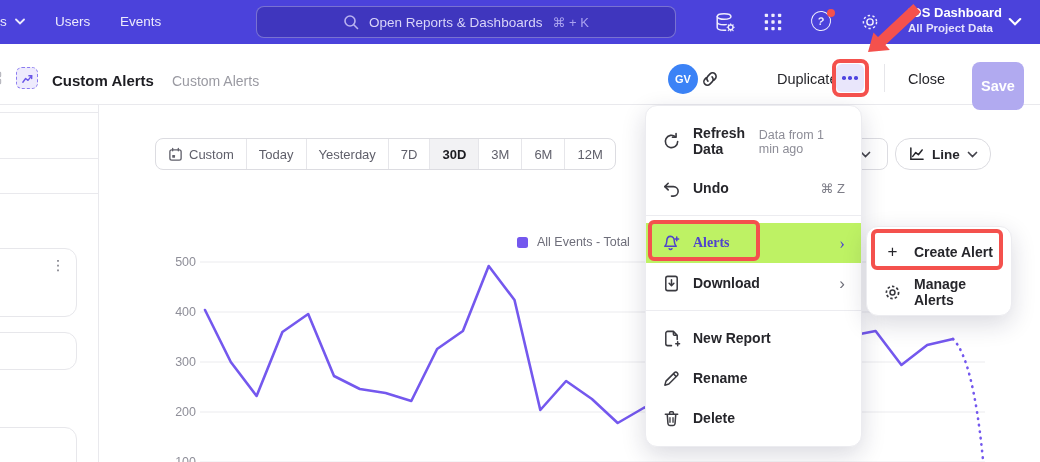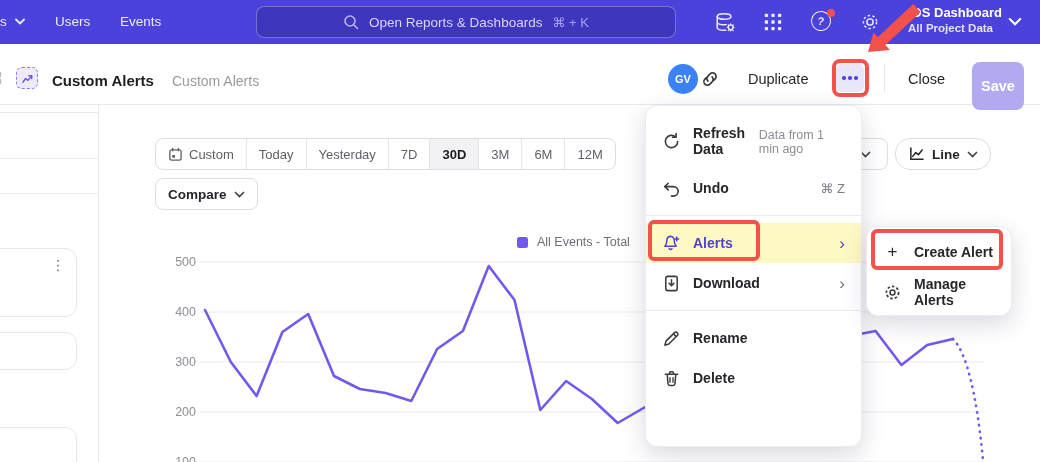--- a/index.html
+++ b/index.html
@@ -82,21 +82,21 @@
     border:1px solid #ececf0; border-radius:12px; box-shadow:0 8px 24px rgba(25,25,60,.16);
     z-index:10; padding:8px 0; }
   .menu-item { display:flex; align-items:center; height:40px; padding:0 16px; gap:12px;
     font-size:14px; font-weight:600; color:#26262b; cursor:pointer; }
   .menu-item .mi-icon { width:19px; height:19px; color:#3a3a40; flex:0 0 auto; }
   .menu-item.tall { height:54px; }
   .mi-texts { display:flex; flex-direction:row; }
   .mi-sub { font-size:12.5px; font-weight:400; color:#8d8d97; margin-top:3px; }
   .mi-shortcut { margin-left:auto; font-size:13px; font-weight:400; color:#7e7e88; }
   .mi-caret { margin-left:auto; font-size:17px; font-weight:400; color:#70707a; line-height:1; }
-  .menu-item.hl { background:#fef9c3; color:#5044cc; }
+  .menu-item.hl { background:#bef264; color:#5044cc;font-family:Liberation Serif, serif; }
   .menu-item.hl .mi-icon, .menu-item.hl .mi-caret { color:#5044cc; }
   .menu-divider { height:1px; background:#ececf0; margin:7px 0; }
 
   
   .submenu { position:absolute; left:866px; top:226px; width:146px; height:90px; background:#fff;
     border:1px solid #ececf0; border-radius:12px; box-shadow:0 8px 24px rgba(25,25,60,.16);
     z-index:11; padding:5px 0; }
   .submenu .menu-item { padding:0 16px; }
   .plus-glyph { font-size:17px; font-weight:500; color:#26262b; width:19px; text-align:center; }
 
@@ -197,21 +197,21 @@
           <path d="M11.5 7V4H8.5" fill="none" stroke="currentColor" stroke-width="1.5" stroke-linecap="round" stroke-linejoin="round"></path>
         </svg>
     </div>
     <div class="page-title">Custom Alerts</div>
     <div class="breadcrumb">Custom Alerts</div>
 
     <div class="avatar">GV</div>
     <svg class="hdr-link" viewBox="0 0 24 24">
       <path d="M9.5 14.5a4.2 4.2 0 0 1 0-6l2.6-2.6a4.2 4.2 0 0 1 6 6l-1.4 1.4M14.5 9.5a4.2 4.2 0 0 1 0 6l-2.6 2.6a4.2 4.2 0 0 1-6-6l1.4-1.4" fill="none" stroke="currentColor" stroke-width="1.9" stroke-linecap="round"></path>
     </svg>
-    <div class="hdr-text-btn" style="left:748px;">Duplicate</div>
+    <div class="hdr-text-btn" style="left:777px;">Duplicate</div>
 
     <div class="more-btn">
       <i></i>
         <i></i>
         <i></i>
     </div>
 
     <div class="hdr-divider"></div>
     <div class="hdr-text-btn" style="left:908px;">Close</div>
     <button class="save-btn">Save</button>
@@ -239,26 +239,20 @@
     </div>
     <div class="seg-cell">Today</div>
     <div class="seg-cell">Yesterday</div>
     <div class="seg-cell">7D</div>
     <div class="seg-cell sel">30D</div>
     <div class="seg-cell">3M</div>
     <div class="seg-cell">6M</div>
     <div class="seg-cell">12M</div>
   </div>
 
-  <div class="btn compare-btn">
-    <span>Compare</span>
-    <svg width="11" height="7" viewBox="0 0 10 7">
-        <path d="M1 1.5l4 4 4-4" fill="none" stroke="#44444c" stroke-width="1.7" stroke-linecap="round"></path>
-      </svg>
-  </div>
 
   <div class="btn frag-btn">
     <svg width="11" height="7" viewBox="0 0 10 7" style="margin-right:4px;">
         <path d="M1 1.5l4 4 4-4" fill="none" stroke="#44444c" stroke-width="1.7" stroke-linecap="round"></path>
       </svg>
   </div>
 
   <div class="btn line-btn">
     <svg width="17" height="16" viewBox="0 0 18 17">
       <path d="M3 2v12h13" fill="none" stroke="#26262b" stroke-width="1.6" stroke-linecap="round"></path>
@@ -307,20 +301,27 @@
       <svg class="mi-icon" viewBox="0 0 20 20">
         <rect x="4" y="2.5" width="12" height="15" rx="2" fill="none" stroke="currentColor" stroke-width="1.6"></rect>
         <path d="M10 6v6M7.5 9.8L10 12.3l2.5-2.5" fill="none" stroke="currentColor" stroke-width="1.6" stroke-linecap="round" stroke-linejoin="round"></path>
       </svg>
       <span>Download</span>
       <span class="mi-caret">›</span>
     </div>
 
     <div class="menu-divider"></div>
 
+    <div class="menu-item">
+      <svg class="mi-icon" viewBox="0 0 20 20">
+        <path d="M12 2.5H6a2 2 0 0 0-2 2v11a2 2 0 0 0 2 2h4M12 2.5l4 4M12 2.5v3a1 1 0 0 0 1 1h3M16 6.5V11" fill="none" stroke="currentColor" stroke-width="1.6" stroke-linecap="round" stroke-linejoin="round"></path>
+        <path d="M14.5 15.5h4M16.5 13.5v4" stroke="currentColor" stroke-width="1.6" stroke-linecap="round"></path>
+      </svg>
+      <span>New Report</span>
+    </div>
 
     <div class="menu-item">
       <svg class="mi-icon" viewBox="0 0 20 20">
         <path d="M3 17l1.2-4.2 9-9a1.8 1.8 0 0 1 2.6 0l.4.4a1.8 1.8 0 0 1 0 2.6l-9 9L3 17z" fill="none" stroke="currentColor" stroke-width="1.6" stroke-linejoin="round"></path>
         <path d="M12 5l3 3" stroke="currentColor" stroke-width="1.6"></path>
       </svg>
       <span>Rename</span>
     </div>
 
     <div class="menu-item">

